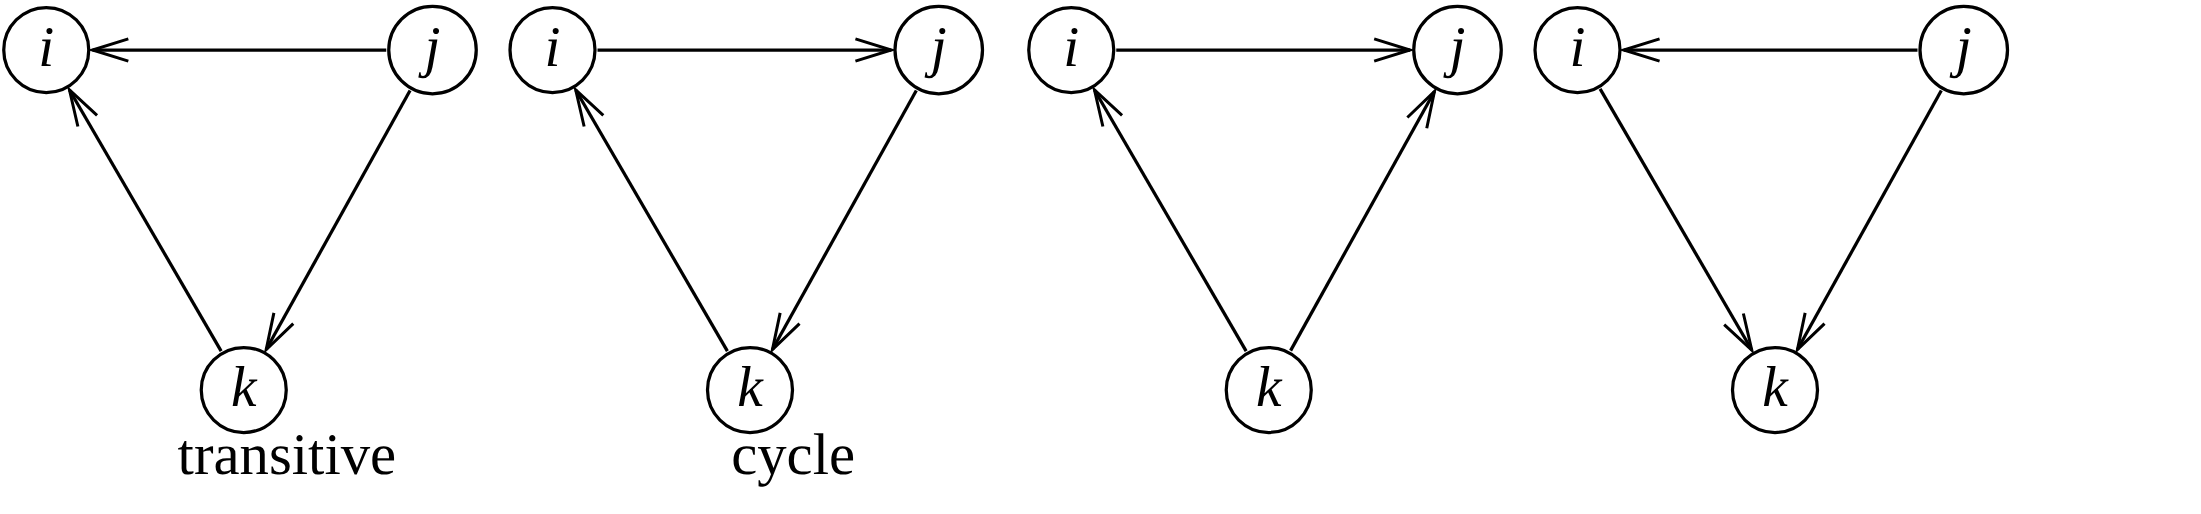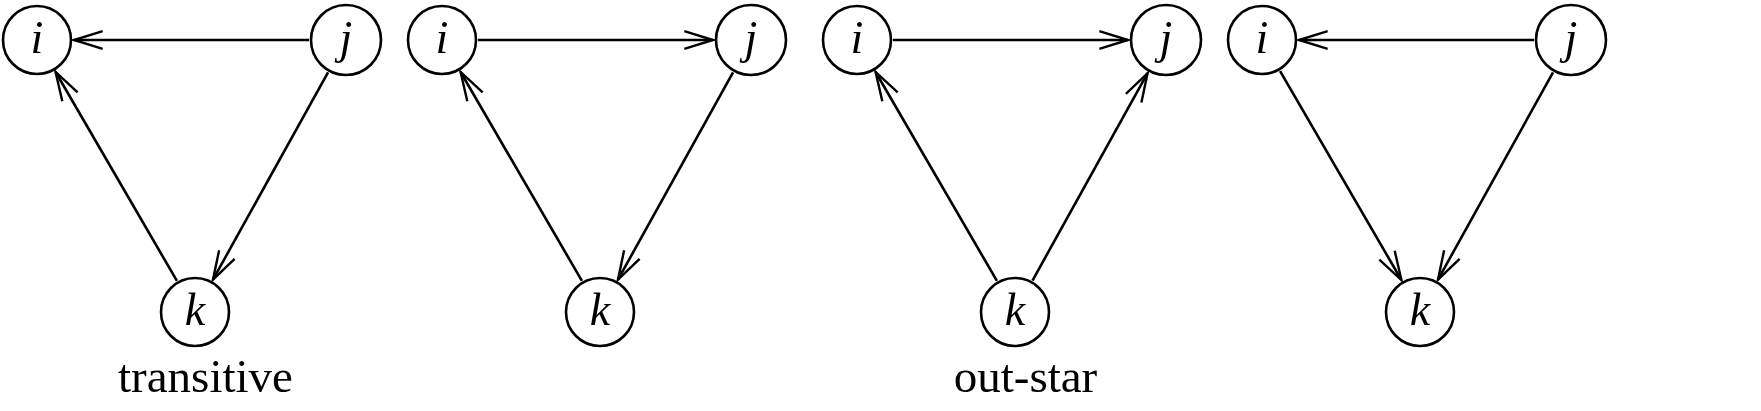--- a/index.html
+++ b/index.html
@@ -53,27 +53,28 @@
     font-style: italic;
     font-size: 46px;
     fill: #000000;
     text-anchor: middle;
     dominant-baseline: middle;
   }
   .panel-caption {
     position: absolute;
     left: 0;
     width: 411px;
-    top: 352px;
+    top: 340px;
     text-align: center;
     font-family: "Liberation Serif", "DejaVu Serif", serif;
     font-size: 47px;
     line-height: 48px;
     color: #000000;
     white-space: nowrap;
+    padding-left: 24px;
   }
 </style>
 </head>
 <body>
 
 <div id="stage">
 
   <div class="panel" style="left: 0px;">
     <svg class="panel-svg" viewBox="0 0 411 411" xmlns="http://www.w3.org/2000/svg">
         <g>
@@ -124,20 +125,21 @@
         </g>
         <g>
           <circle cx="346" cy="40" r="35" class="node-circle"></circle>
           <text x="346" y="42" class="node-label">j</text>
         </g>
         <g>
           <circle cx="195" cy="312" r="34" class="node-circle"></circle>
           <text x="195" y="314" class="node-label">k</text>
         </g>
       </svg>
+    <div class="panel-caption">cycle</div>
   </div>
 
   <div class="panel" style="left: 820px;">
     <svg class="panel-svg" viewBox="0 0 411 411" xmlns="http://www.w3.org/2000/svg">
         <g>
           <line x1="73" y1="40" x2="308" y2="40" class="edge-line"></line>
           <path d="M 279.34 48.87 L 308.00 40.00 L 279.34 31.13" class="arrow-head"></path>
         </g>
         <g>
           <line x1="176.91759977095361" y1="280.87080466898345" x2="55.58468912429767" y2="71.99389520132257" class="edge-line"></line>
@@ -153,21 +155,20 @@
         </g>
         <g>
           <circle cx="346" cy="40" r="35" class="node-circle"></circle>
           <text x="346" y="42" class="node-label">j</text>
         </g>
         <g>
           <circle cx="195" cy="312" r="34" class="node-circle"></circle>
           <text x="195" y="314" class="node-label">k</text>
         </g>
       </svg>
-    <div class="panel-caption">out-star</div>
   </div>
 
   <div class="panel" style="left: 1225px;">
     <svg class="panel-svg" viewBox="0 0 411 411" xmlns="http://www.w3.org/2000/svg">
         <g>
           <line x1="309" y1="40" x2="74" y2="40" class="edge-line"></line>
           <path d="M 102.66 31.13 L 74.00 40.00 L 102.66 48.87" class="arrow-head"></path>
         </g>
         <g>
           <line x1="55.082400229046385" y1="71.12919533101656" x2="176.41531087570232" y2="280.0061047986774" class="edge-line"></line>

